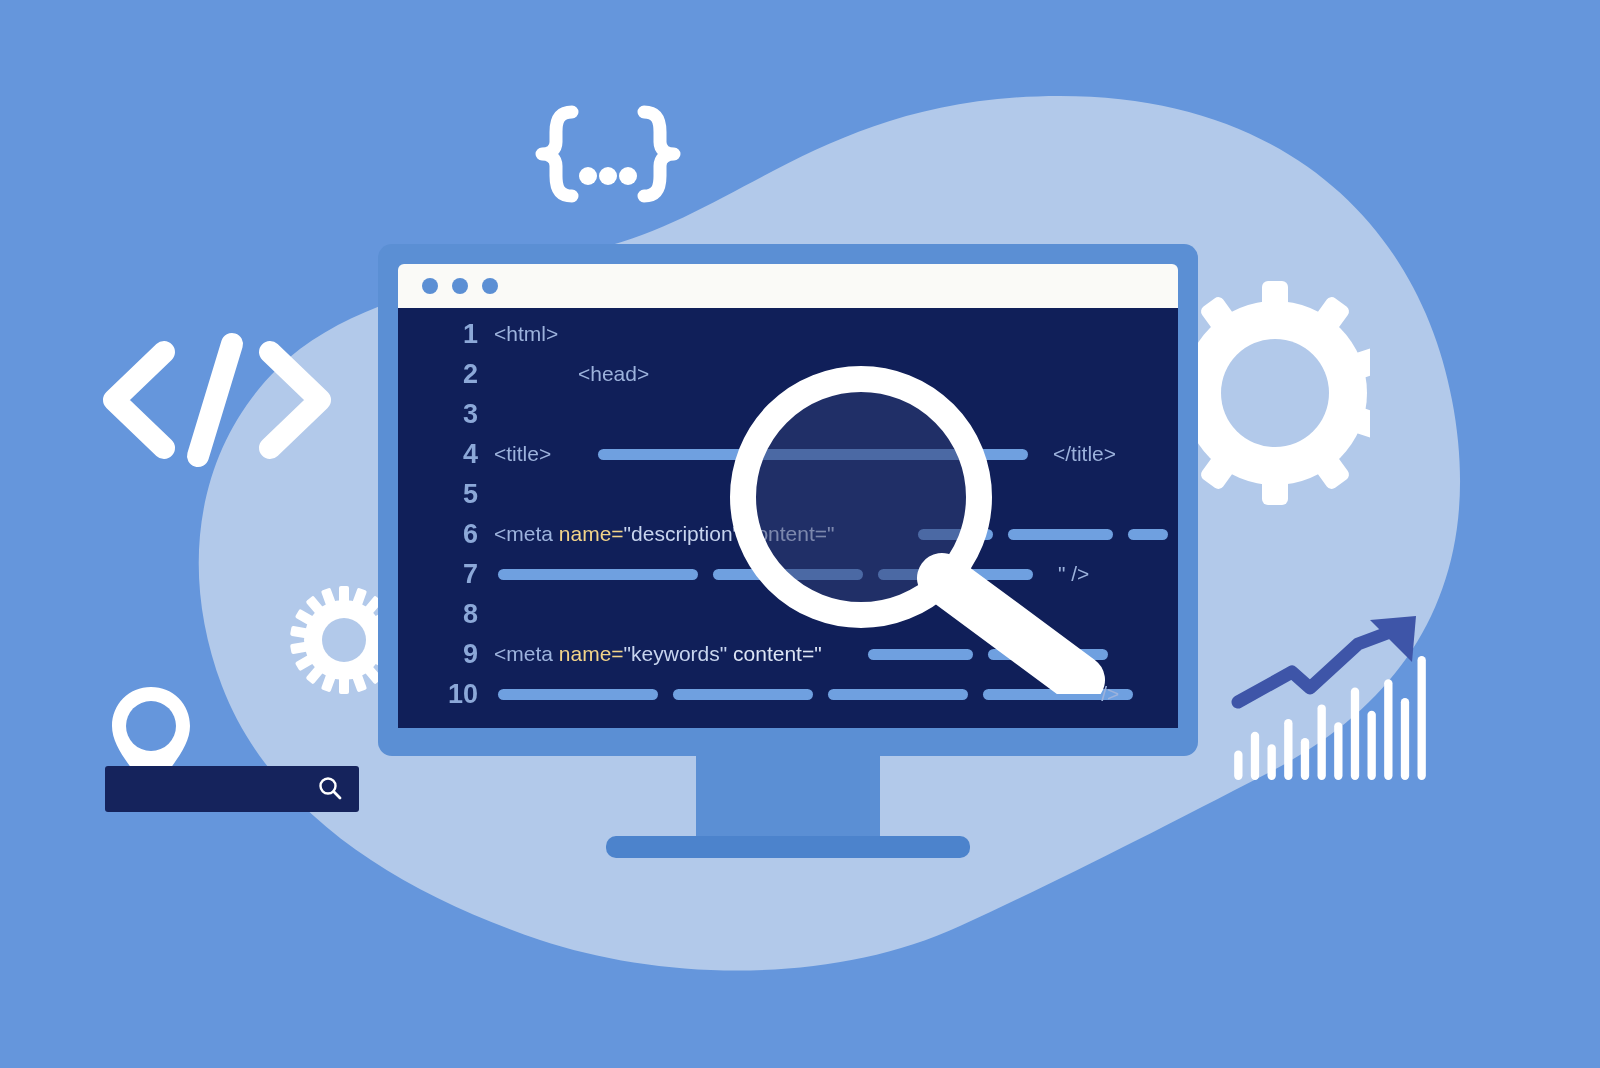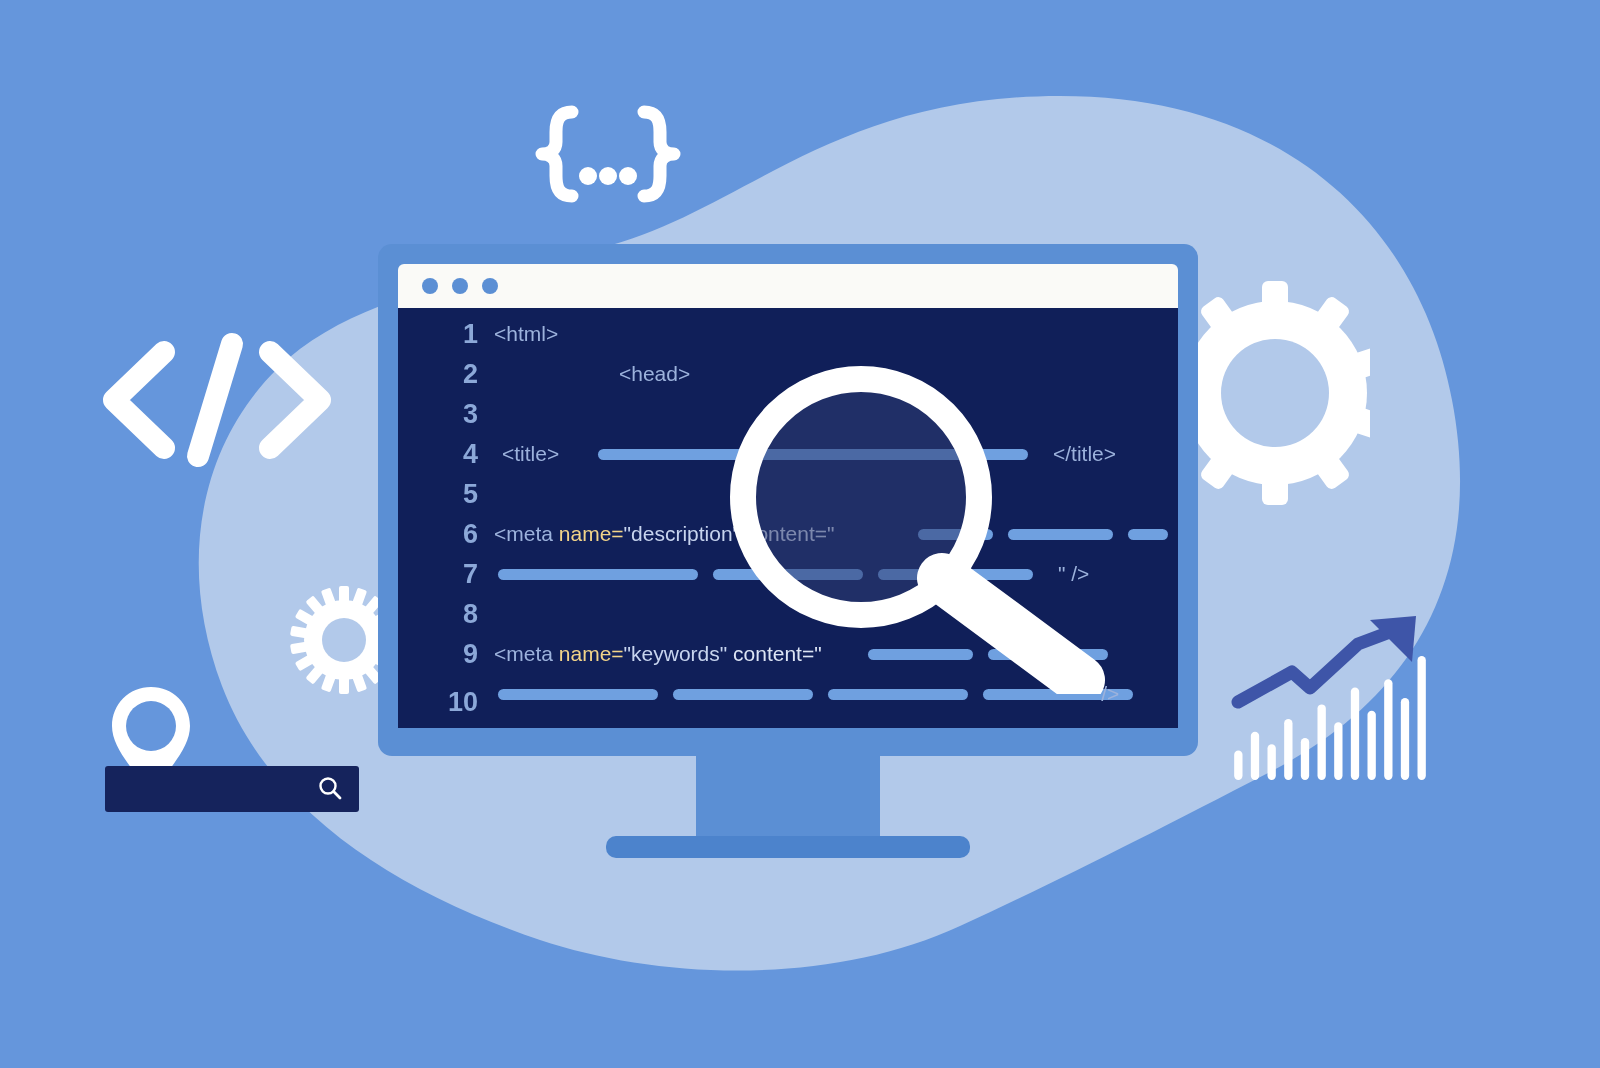--- a/index.html
+++ b/index.html
@@ -152,43 +152,43 @@
     <div class="chrome">
       <span class="dot d1"></span>
       <span class="dot d2"></span>
       <span class="dot d3"></span>
     </div>
     <div class="screen">
       <div class="code" id="code-area">
           <div class="lineno" style="top: 6px;">1</div>
           <div class="ctext" style="top: 6px; left: 96px;"><span>&lt;html&gt;</span></div>
           <div class="lineno" style="top: 46px;">2</div>
-          <div class="ctext" style="top: 46px; left: 180px; margin-left: 41px;"><span>&lt;head&gt;</span></div>
+          <div class="ctext" style="top: 46px; left: 180px;"><span>&lt;head&gt;</span></div>
           <div class="lineno" style="top: 86px;">3</div>
           <div class="lineno" style="top: 126px;">4</div>
-          <div class="ctext" style="top: 126px; left: 104px;"><span>&lt;title&gt;</span></div>
+          <div class="ctext" style="top: 126px; left: 96px;"><span>&lt;title&gt;</span></div>
           <div class="bar" style="top: 141px; left: 200px; width: 430px;"></div>
           <div class="ctext" style="top: 126px; left: 655px;">&lt;/title&gt;</div>
           <div class="lineno" style="top: 166px;">5</div>
           <div class="lineno" style="top: 206px;">6</div>
           <div class="ctext" style="top: 206px; left: 96px;"><span>&lt;meta </span><span class="attr">name=</span><span class="val">"description" </span><span class="plain">content="</span></div>
           <div class="bar" style="top: 221px; left: 520px; width: 75px;"></div>
           <div class="bar" style="top: 221px; left: 610px; width: 105px;"></div>
           <div class="bar" style="top: 221px; left: 730px; width: 40px;"></div>
           <div class="lineno" style="top: 246px;">7</div>
           <div class="bar" style="top: 261px; left: 100px; width: 200px;"></div>
           <div class="bar" style="top: 261px; left: 315px; width: 150px;"></div>
           <div class="bar" style="top: 261px; left: 480px; width: 155px;"></div>
           <div class="ctext" style="top: 246px; left: 660px;">" /&gt;</div>
           <div class="lineno" style="top: 286px;">8</div>
           <div class="lineno" style="top: 326px;">9</div>
           <div class="ctext" style="top: 326px; left: 96px;"><span>&lt;meta </span><span class="attr">name=</span><span class="val">"keywords" </span><span class="plain">content="</span></div>
           <div class="bar" style="top: 341px; left: 470px; width: 105px;"></div>
           <div class="bar" style="top: 341px; left: 590px; width: 120px;"></div>
-          <div class="lineno" style="top: 374px; text-align: right;">10</div>
+          <div class="lineno" style="top: 366px; text-align: right;">10</div>
           <div class="bar" style="top: 381px; left: 100px; width: 160px;"></div>
           <div class="bar" style="top: 381px; left: 275px; width: 140px;"></div>
           <div class="bar" style="top: 381px; left: 430px; width: 140px;"></div>
           <div class="bar" style="top: 381px; left: 585px; width: 150px;"></div>
           <div class="ctext" style="top: 366px; left: 690px;">" /&gt;</div>
         </div>
     </div>
     <div class="neck"></div>
     <div class="foot"></div>
   </div>

